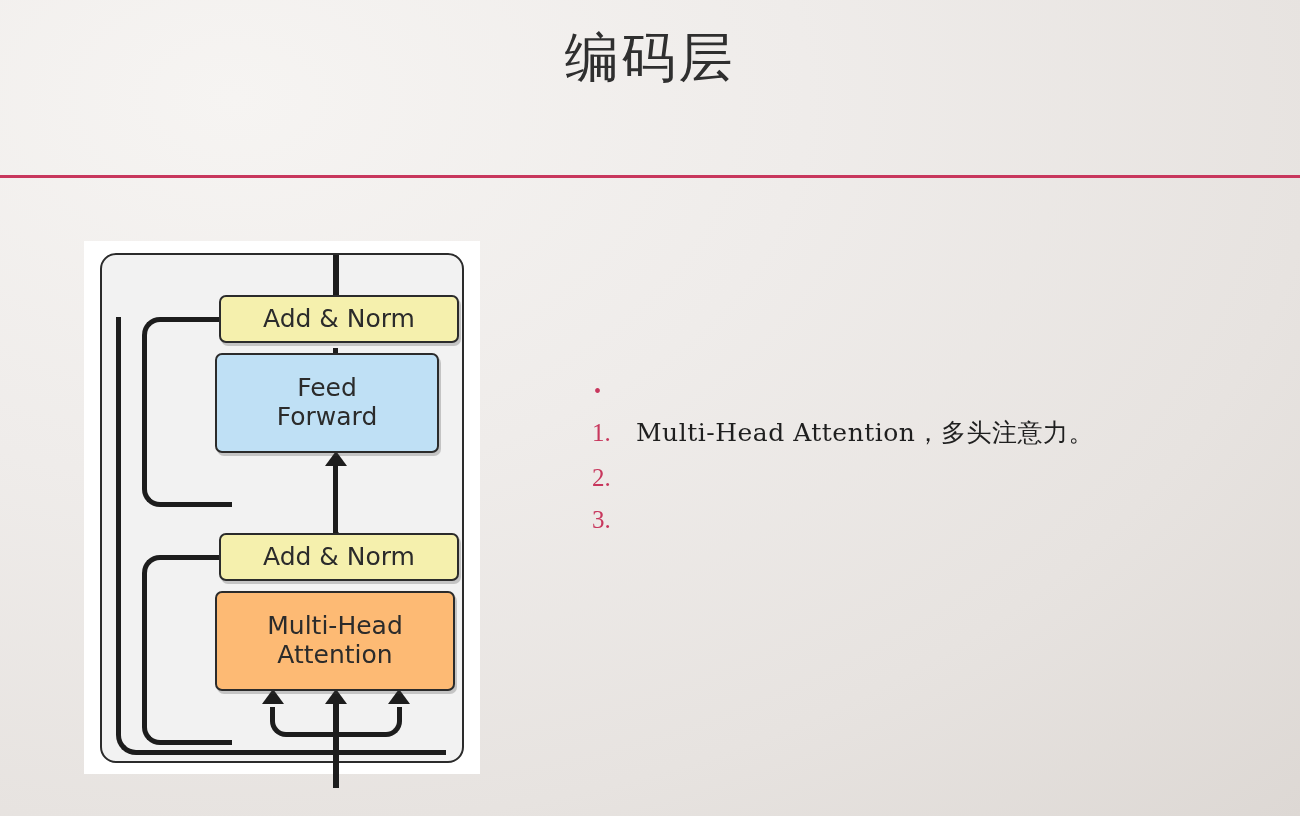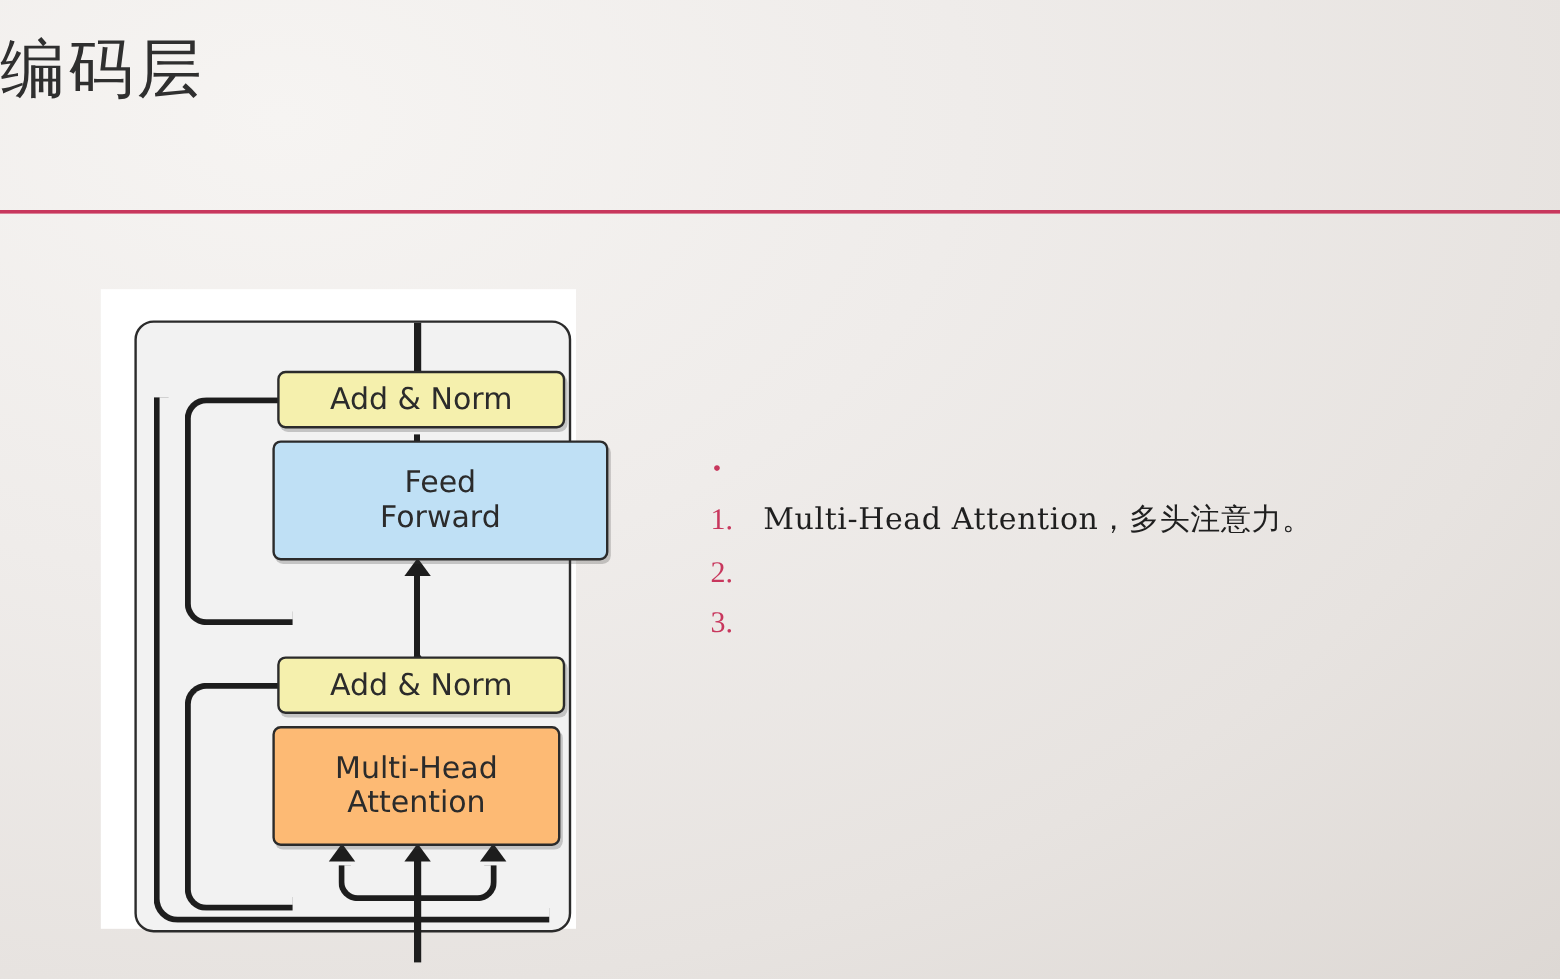--- a/index.html
+++ b/index.html
@@ -18,20 +18,21 @@
     width: 1300px;
     height: 816px;
     background:
       radial-gradient(ellipse at 18% 12%, #f6f4f2 0%, #efecea 38%, #e7e3e0 72%, #ddd8d4 100%);
   }
   .slide-title {
     position: absolute;
     left: 0;
     top: 26px;
     width: 1300px;
+    text-align: center;
     font-family: "DejaVu Sans", "Liberation Sans", sans-serif;
     font-size: 54px;
     font-weight: 400;
     letter-spacing: 3px;
     color: #2f2f2f;
     line-height: 1.2;
   }
   .title-rule {
     position: absolute;
     left: 0;
@@ -45,47 +46,46 @@
   .figure {
     position: absolute;
     left: 84px;
     top: 241px;
     width: 396px;
     height: 533px;
     background: #ffffff;
   }
   .fig-inner {
     position: absolute;
-    left: 28px;
+    left: 16px;
     top: 12px;
     width: 364px;
     height: 510px;
     background: #f2f2f2;
     border: 2px solid #2b2b2b;
     border-radius: 16px;
     box-sizing: border-box;
-    margin-top: 14px;
   }
   .blk {
     position: absolute;
     box-sizing: border-box;
     border: 2px solid #2b2b2b;
     border-radius: 7px;
     display: flex;
     align-items: center;
     justify-content: center;
     text-align: center;
     font-family: "DejaVu Sans", "Liberation Sans", sans-serif;
     font-size: 25px;
     color: #2b2b2b;
     line-height: 1.15;
     box-shadow: 2px 3px 0 rgba(60,60,60,0.25);
   }
   .blk-addnorm1 { left: 117px; top: 40px;  width: 240px; height: 48px;  background: #f5f0ad; }
-  .blk-feed     { left: 113px; top: 98px;  width: 280px; height: 100px; background: #bfe0f5; }
+  .blk-feed     { left: 113px; top: 98px;  width: 224px; height: 100px; background: #bfe0f5; }
   .blk-addnorm2 { left: 117px; top: 278px; width: 240px; height: 48px;  background: #f5f0ad; }
   .blk-mha      { left: 113px; top: 336px; width: 240px; height: 100px; background: #fdba74; }
 
   .fig-line { position: absolute; background: #1d1d1d; }
   .v-main-top    { left: 231px; top: 0px;   width: 6px; height: 46px; }
   .v-feed-up     { left: 231px; top: 203px; width: 5px; height: 78px; }
   .v-mid         { left: 231px; top: 93px;  width: 5px; height: 12px; }
   .v-mha-up      { left: 231px; top: 441px; width: 5px; height: 52px; }
   .v-main-bottom { left: 231px; top: 443px; width: 6px; height: 90px; }
 

